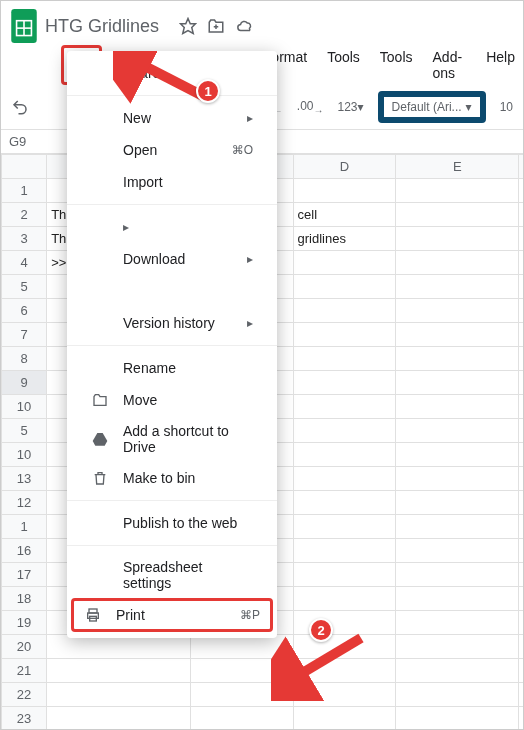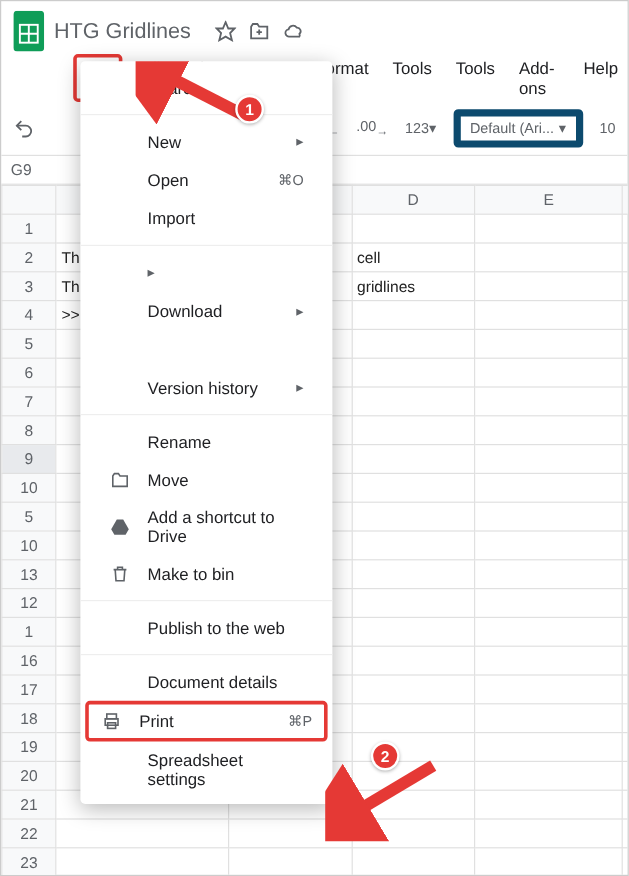--- a/index.html
+++ b/index.html
@@ -379,37 +379,33 @@
       <span class="label">Make to bin</span>
     </div>
   <hr>
   <div class="item">
       <span class="ico"></span>
       <span class="label">Publish to the web</span>
     </div>
   <hr>
   <div class="item">
       <span class="ico"></span>
-      <span class="label">Document details</span>
+      <span class="label">Spreadsheet settings</span>
     </div>
   <div class="item highlight">
       <span class="ico">
         <svg width="16" height="16" viewBox="0 0 24 24" fill="none" stroke="#5f6368" stroke-width="2">
           <rect x="6" y="3" width="12" height="6"></rect>
           <rect x="4" y="9" width="16" height="8"></rect>
           <rect x="7" y="14" width="10" height="7"></rect>
         </svg>
       </span>
       <span class="label">Print</span>
       <span class="short">⌘P</span>
     </div>
-  <div class="item">
-      <span class="ico"></span>
-      <span class="label">Spreadsheet settings</span>
-    </div>
 </div>
 
 <div class="badge" style="top:78px;left:195px;">1</div>
 <div class="badge" style="top:617px;left:308px;">2</div>
 
 <svg class="arrow" style="top:50px;left:112px;" width="110" height="75">
   <defs>
       <marker id="ah1" markerWidth="8" markerHeight="8" refX="2" refY="4" orient="auto">
         <polygon points="0 0, 8 4, 0 8" fill="#e53935"></polygon>
       </marker>

